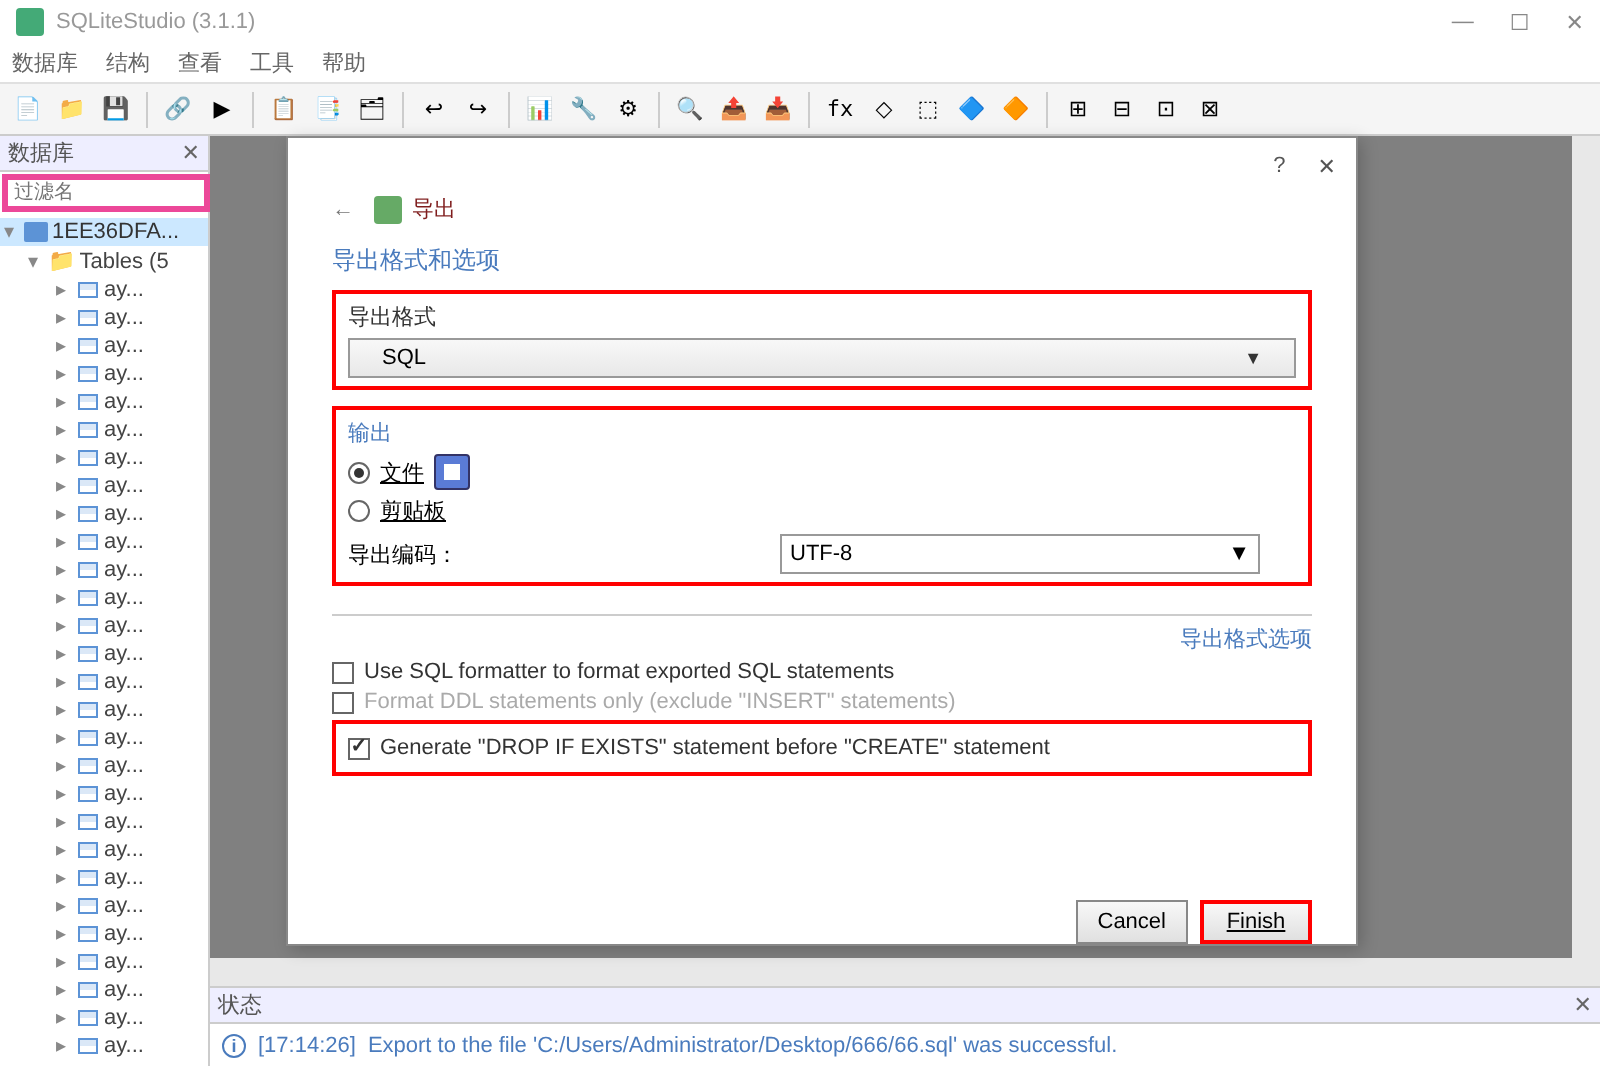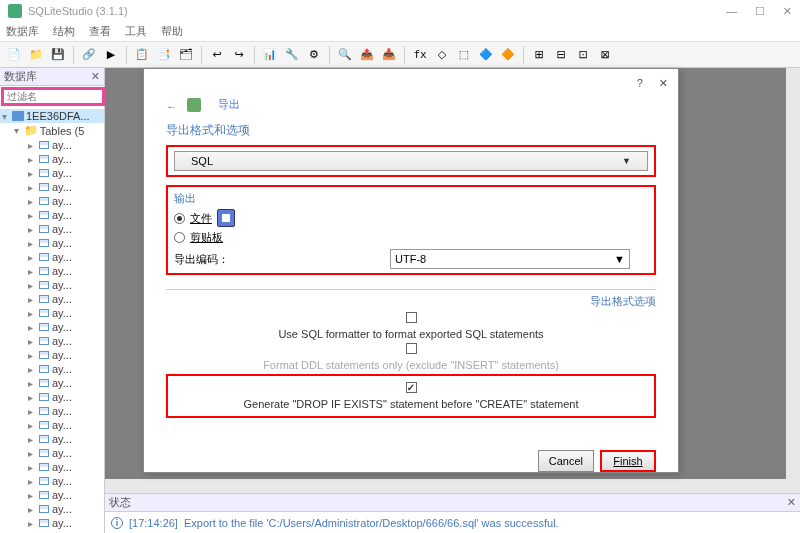--- a/index.html
+++ b/index.html
@@ -30,37 +30,37 @@
 .status-msg { position: absolute; bottom: 0; left: 0; right: 0; height: 22px; background: #fff; border-top: 1px solid #ccc; display: flex; align-items: center; padding: 0 6px; gap: 6px; color: #4a7bbd; font-size: 10px; }
 .status-msg .info-icon { width: 12px; height: 12px; border: 1px solid #4a7bbd; border-radius: 50%; display: flex; align-items: center; justify-content: center; color: #4a7bbd; font-size: 9px; font-weight: bold; }
 .content-scroll-v { position: absolute; right: 0; top: 0; bottom: 40px; width: 14px; background: #e8e8e8; }
 .content-scroll-h { position: absolute; left: 0; right: 14px; bottom: 40px; height: 14px; background: #e8e8e8; }
 .dialog { position: absolute; left: 143px; top: 68px; width: 536px; height: 405px; background: #fff; border: 1px solid #888; box-shadow: 2px 2px 8px rgba(0,0,0,0.2); display: flex; flex-direction: column; }
 .dlg-titlebar { height: 28px; display: flex; align-items: center; justify-content: flex-end; padding: 0 10px; gap: 16px; color: #555; font-size: 14px; }
 .dlg-titlebar span { cursor: pointer; }
 .dlg-body { flex: 1; padding: 0 22px 10px 22px; display: flex; flex-direction: column; }
 .dlg-nav { display: flex; align-items: center; gap: 10px; color: #777; font-size: 13px; margin-bottom: 10px; }
 .dlg-nav .back { cursor: pointer; }
-.dlg-title { display: flex; align-items: center; gap: 17px; color: #3b82f6; font-size: 12px; }
+.dlg-title { display: flex; align-items: center; gap: 5px; color: #7f1d1d; font-size: 12px; }
 .dlg-title .exp-icon { width: 14px; height: 14px; background: #6a6; border-radius: 2px; }
 .section-title { color: #4a7bbd; font-size: 12px; margin-bottom: 6px; }
 .red-box { border: 2px solid #f00; padding: 4px 6px; margin-bottom: 8px; }
 .field-label { color: #333; margin-bottom: 3px; font-size: 11px; }
 .select-box { width: 100%; height: 20px; background: linear-gradient(#f8f8f8,#e8e8e8); border: 1px solid #999; display: flex; align-items: center; padding: 0 16px; justify-content: space-between; cursor: pointer; }
 .select-box .arr { color: #333; font-size: 9px; }
 .group-label { color: #4a7bbd; font-size: 11px; margin-bottom: 2px; }
 .radio-row { display: flex; align-items: center; gap: 5px; margin: 3px 0; text-decoration: underline; }
 .radio { width: 11px; height: 11px; border: 1px solid #666; border-radius: 50%; display: flex; align-items: center; justify-content: center; }
 .radio.checked::after { content: ""; width: 5px; height: 5px; background: #333; border-radius: 50%; }
 .path-input { flex: 1; border: 1px solid #999; height: 18px; padding: 0 4px; background: #fff; font-size: 10px; }
 .save-icon { width: 18px; height: 18px; background: #5a7bd6; border: 1px solid #336; border-radius: 2px; cursor: pointer; display: flex; align-items: center; justify-content: center; }
 .save-icon::after { content: ""; width: 8px; height: 8px; background: #fff; }
 .enc-row { display: flex; align-items: center; gap: 6px; margin-top: 4px; }
 .enc-select { width: 240px; height: 20px; background: #fff; border: 1px solid #999; display: flex; align-items: center; padding: 0 4px; justify-content: space-between; cursor: pointer; }
-.check-row { display: flex; align-items: center; gap: 5px; margin: 3px 0; font-size: 10px; color: #333; flex-direction: column; }
+.check-row { display: flex; align-items: center; gap: 5px; margin: 3px 0; font-size: 10px; color: #333; }
 .checkbox { width: 11px; height: 11px; border: 1px solid #666; background: #fff; display: flex; align-items: center; justify-content: center; font-size: 10px; line-height: 1; }
 .checkbox.checked::after { content: "✓"; color: #333; font-weight: bold; }
 .chk-blur { color: #aaa; }
 .dlg-footer { display: flex; justify-content: flex-end; gap: 6px; padding: 6px 22px 0; }
 .btn { min-width: 56px; height: 22px; background: linear-gradient(#f8f8f8,#e0e0e0); border: 1px solid #888; padding: 0 10px; display: flex; align-items: center; justify-content: center; cursor: pointer; font-size: 11px; }
 .btn.finish { border: 2px solid #f00; text-decoration: underline; }
 .fmt-block { border-top: 1px solid #ccc; margin-top: 6px; padding-top: 4px; text-align: right; }
 .toolbar .c { font-family: monospace; }
 </style>
 </head>
@@ -312,20 +312,21 @@
       <span class="back">←</span>
       <span class="dlg-title">
         <span class="exp-icon"></span>
         <span>导出</span>
       </span>
     </div>
 
     <div class="section-title">导出格式和选项</div>
 
     <div class="red-box">
+      <div class="field-label">导出格式</div>
       <div class="select-box">
         <span>SQL</span>
         <span class="arr">▼</span>
       </div>
     </div>
 
     <div class="red-box">
       <div class="group-label">输出</div>
       <div class="radio-row">
         <span class="radio checked"></span>

